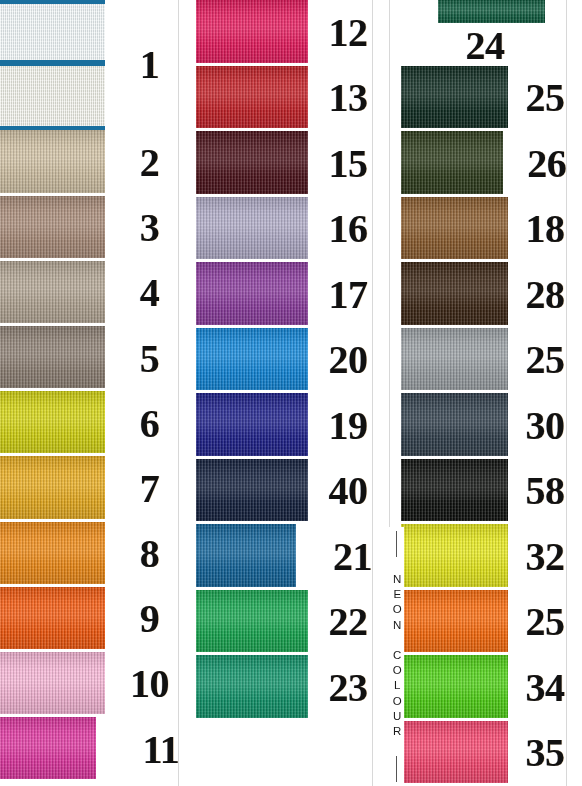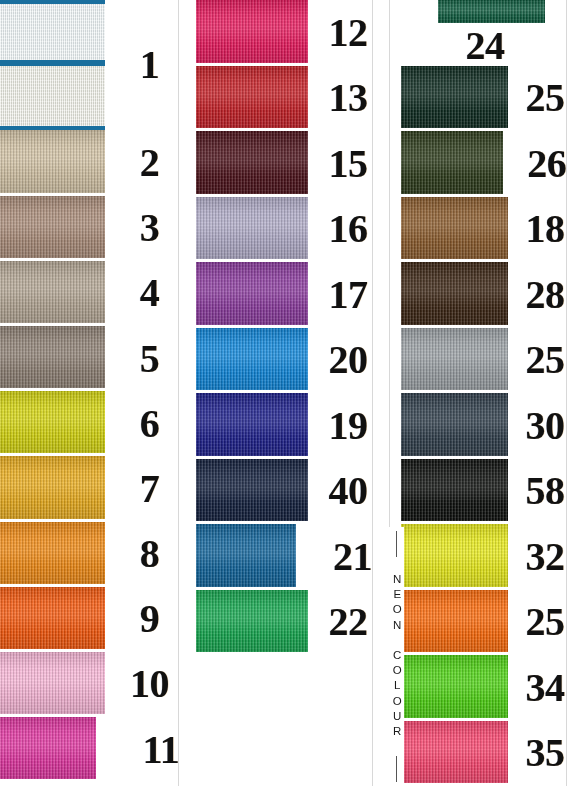--- a/index.html
+++ b/index.html
@@ -387,20 +387,28 @@
         </div>
       </div>
       <div class="row" style="height: 65.5px;">
         <div class="swatch-wrap" title="bright green" style="padding-bottom: 3px; box-sizing: border-box;">
           <div class="swatch" style="background: rgb(21, 166, 79);"></div>
         </div>
         <div class="num-cell">
           <span class="num">22</span>
         </div>
       </div>
+      <div class="row" style="height: 65.5px;">
+        <div class="swatch-wrap" title="sea green" style="padding-bottom: 3px; box-sizing: border-box;">
+          <div class="swatch" style="background: rgb(15, 147, 105);"></div>
+        </div>
+        <div class="num-cell">
+          <span class="num">23</span>
+        </div>
+      </div>
     </div>
   <div class="col col-3" id="col-3">
       <div class="row" style="height: 65.5px; flex-direction: column;">
         <div class="swatch-wrap" title="bottle green" style="padding-bottom: 3px; box-sizing: border-box;">
           <div class="swatch" style="background: rgb(12, 90, 61);"></div>
         </div>
         <div class="num-cell">
           <span class="num">24</span>
         </div>
       </div>

